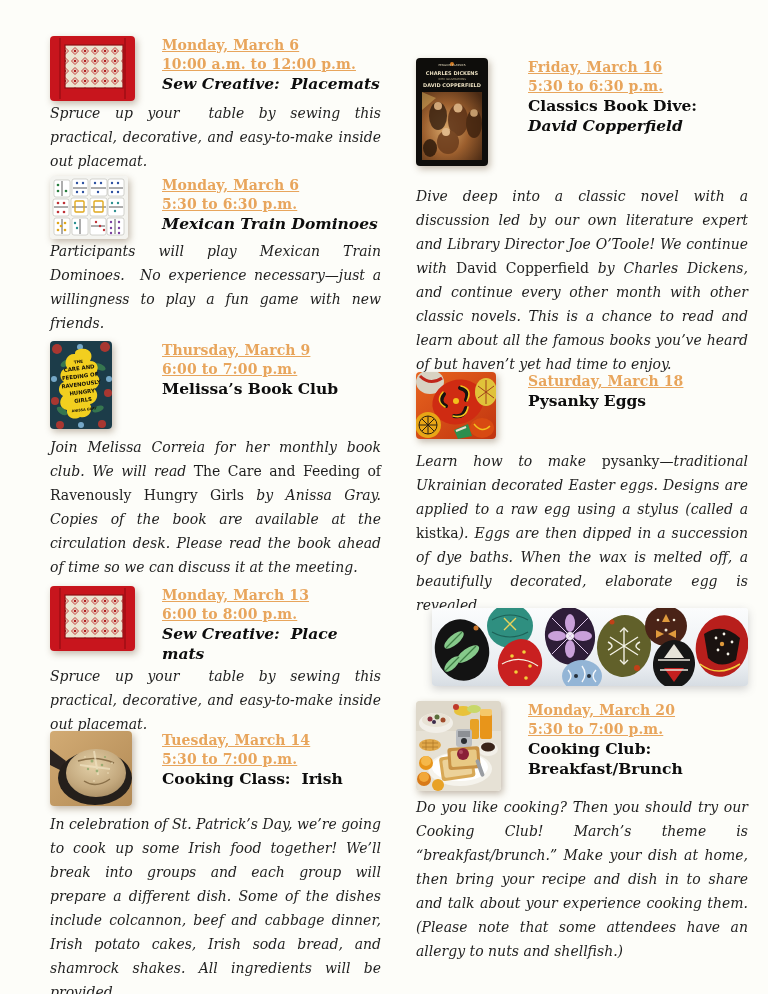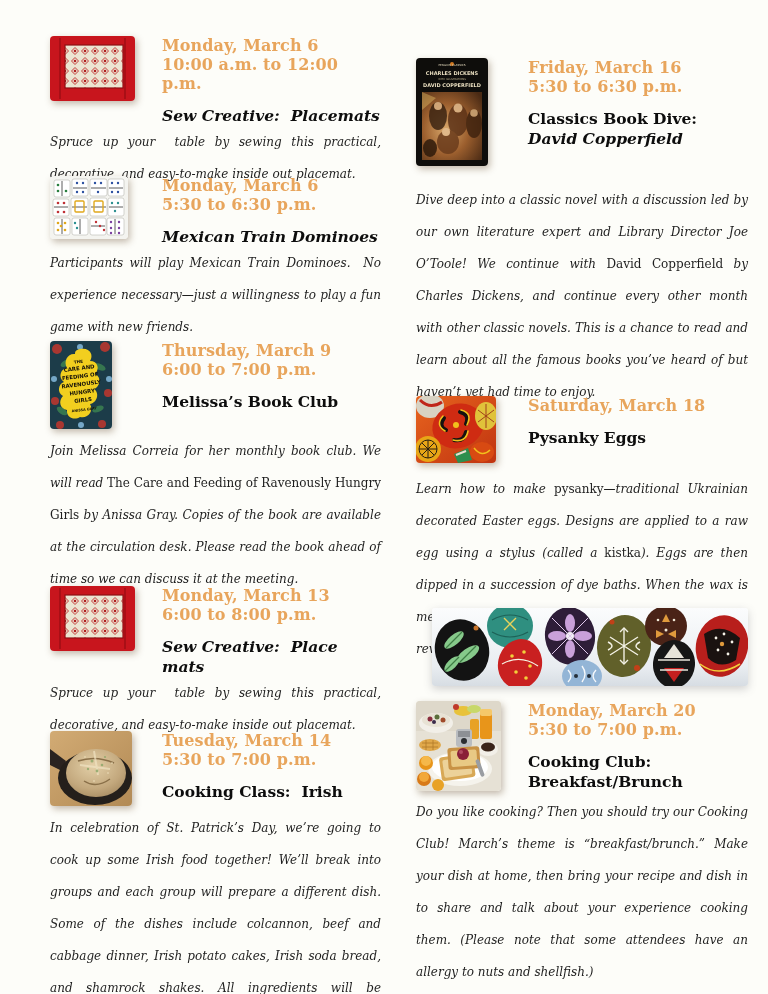--- a/index.html
+++ b/index.html
@@ -12,31 +12,31 @@
   .col{position:absolute;top:0;height:994px;}
   .col-left{left:50px;width:331px;}
   .col-right{left:416px;width:332px;}
   .event{position:absolute;width:100%;}
   .head{display:flex;align-items:flex-start;}
   .thumb{flex:0 0 112px;}
   .thumb svg{display:block;border-radius:4px;box-shadow:2px 3px 7px rgba(90,60,30,.35);}
   .meta{flex:1;min-width:0;}
   .date,.time{
     font-weight:bold;color:var(--date-color,#e8a55c);
-    font-size:16px;line-height:19px;letter-spacing:.1px;
+    font-size:14px;line-height:19px;letter-spacing:.1px;text-decoration:underline;
   }
   .title{
     font-weight:bold;color:var(--title-color,#0d0d0d);
-    font-size:15.5px;line-height:20px;margin-top:13px;
+    font-size:15.5px;line-height:20px;margin-top:0;
   }
   .title span{white-space:pre-wrap;}
   .ital{font-style:italic;}
   .desc{
     margin:6px 0 0 0;font-style:italic;color:var(--body-color,#1e1e1e);
-    font-size:12px;line-height:32px;text-align:justify;
+    font-size:14px;line-height:24px;text-align:justify;
   }
   .desc span{white-space:pre-wrap;}
   .roman{font-style:normal;}
   .banner{position:absolute;left:16px;}
   .banner svg{display:block;border-radius:3px;box-shadow:0 3px 8px rgba(80,80,90,.25);}
 </style>
 </head>
 <body>
 
 <div class="col col-left">
@@ -318,21 +318,21 @@
       </div>
       <div class="meta">
         <div class="date">Friday, March 16</div>
         <div class="time">5:30 to 6:30 p.m.</div>
         <div class="title"><span>Classics Book Dive:  </span><span class="ital">David Copperfield</span></div>
       </div>
     </div>
     <p class="desc" style="margin-top:18px"><span>Dive deep into a classic novel with a discussion led by our own literature expert and Library Director Joe O’Toole! We continue with </span><span class="roman">David Copperfield </span><span>by Charles Dickens, and continue every other month with other classic novels. This is a chance to read and learn about all the famous books you’ve heard of but haven’t yet had time to enjoy.</span></p>
   </section>
 
-  <section class="event" style="top:396px">
+  <section class="event" style="top:372px">
     <div class="head">
       <div class="thumb">
         <svg width="80" height="67" viewBox="0 0 80 67">
           <defs>
             <linearGradient id="pys1" x1="0" y1="0" x2="1" y2="1">
               <stop offset="0" stop-color="#e8641e"></stop>
                 <stop offset="1" stop-color="#c03410"></stop>
             </linearGradient>
           </defs>
           <rect width="80" height="67" fill="url(#pys1)"></rect>

